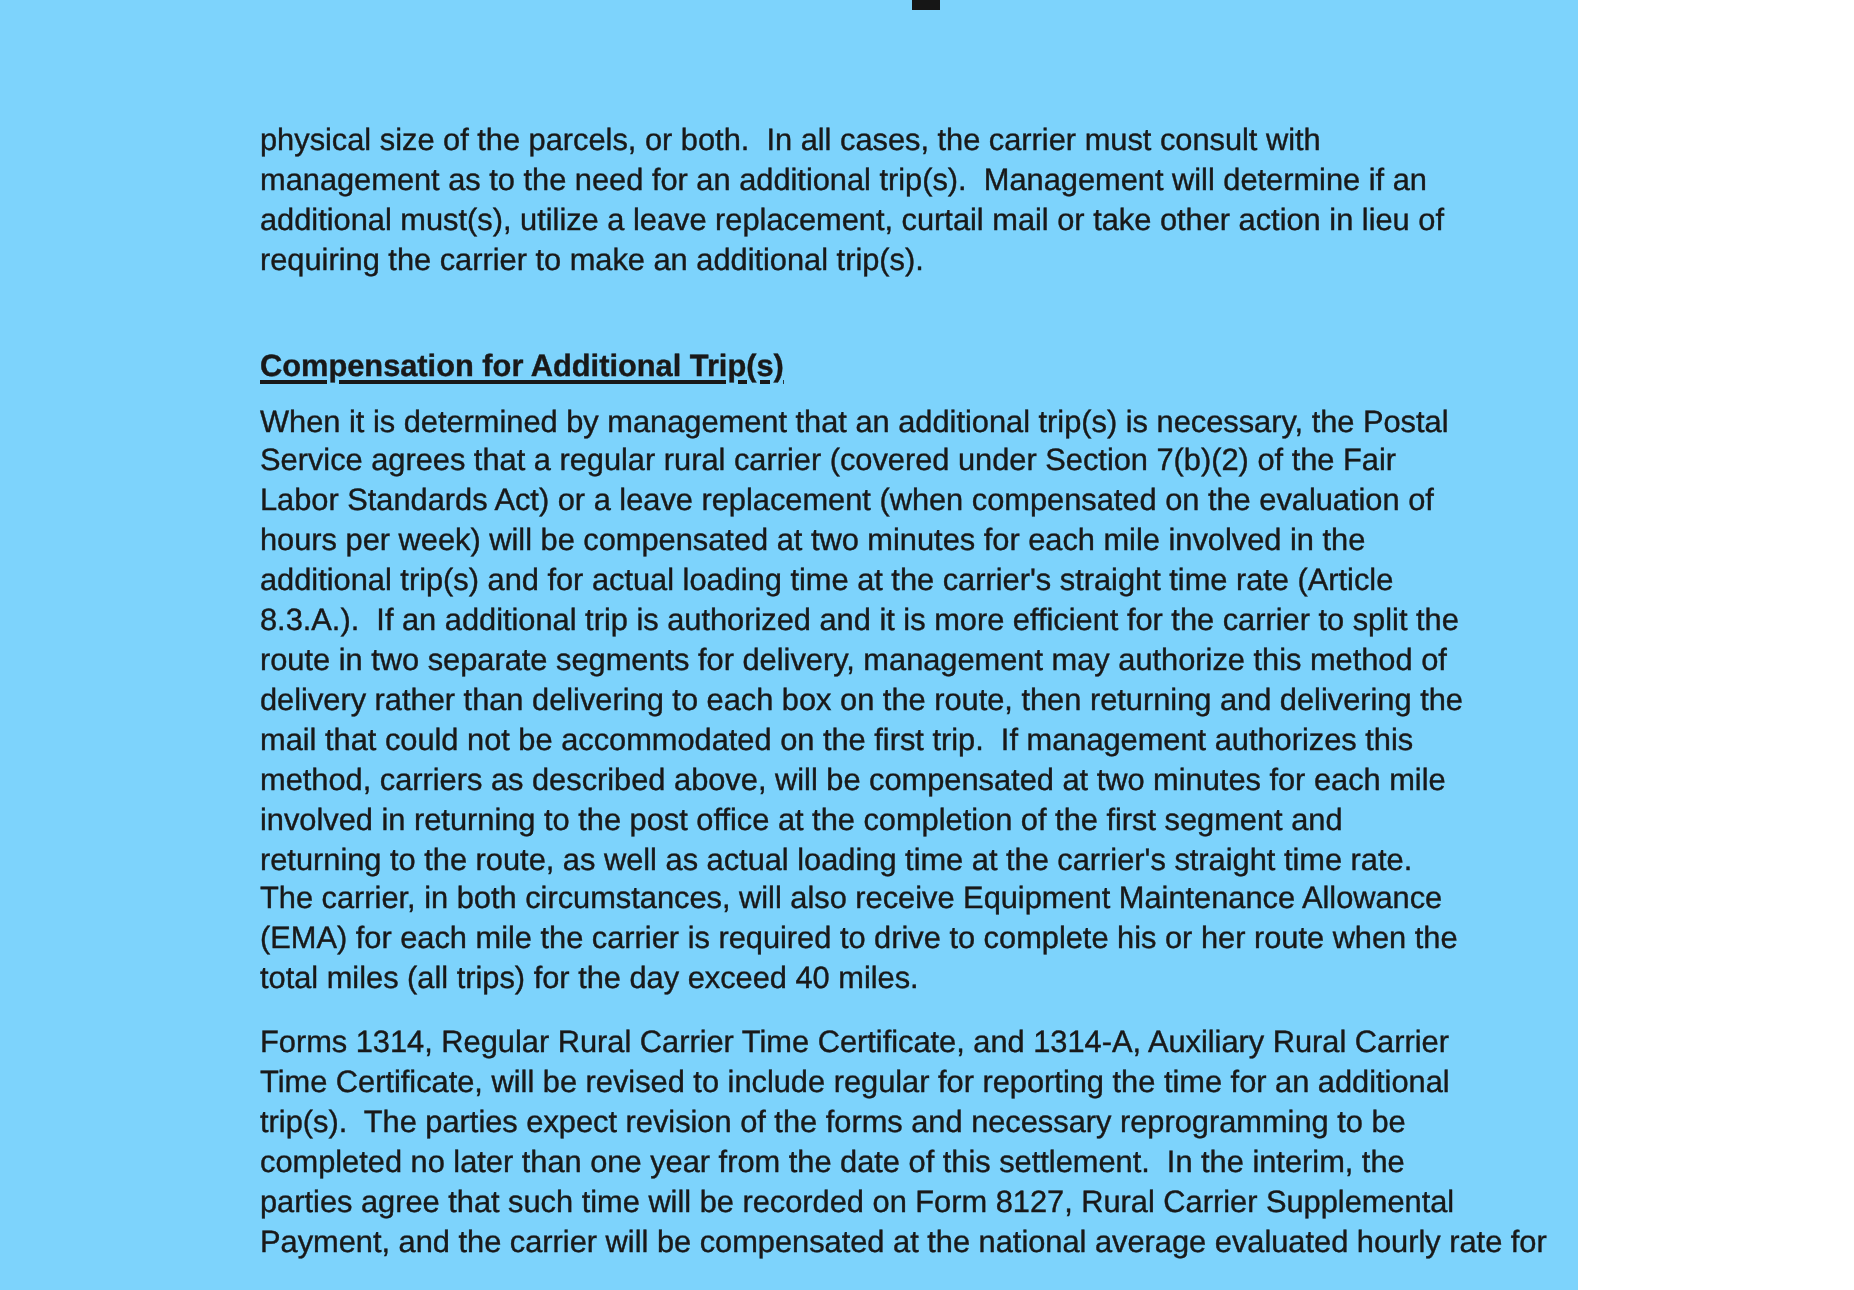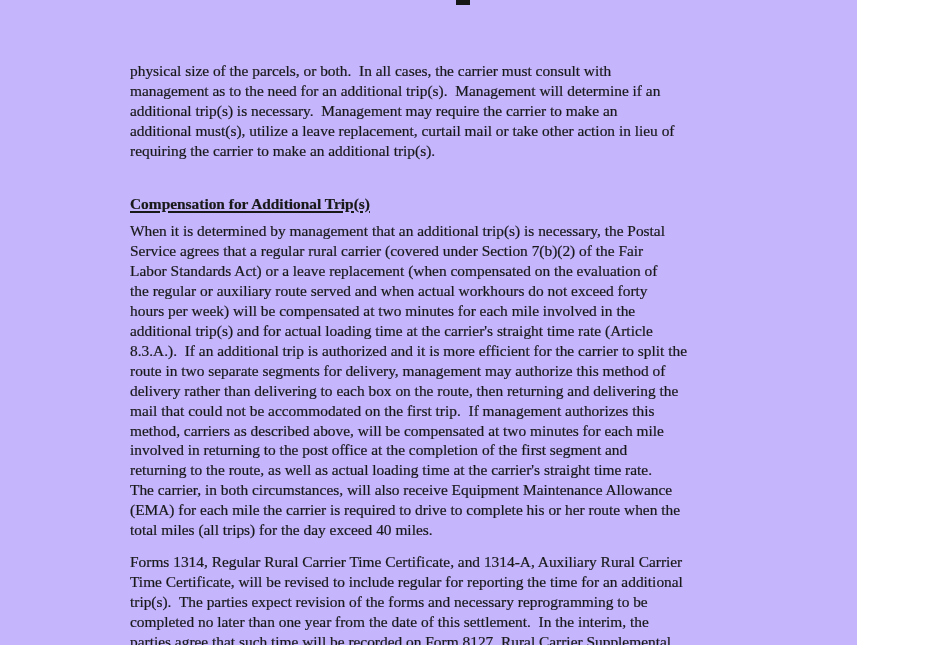--- a/index.html
+++ b/index.html
@@ -2,25 +2,25 @@
 <html><head>
 <meta charset="utf-8">
 <style>
   html, body {
     margin: 0;
     padding: 0;
     background: #ffffff;
   }
   .page {
     position: relative;
-    width: 857px;
+    width: 789px;
     height: 645px;
-    background: #c4b5fd;
+    background: #7dd3fc;
     overflow: hidden;
-    font-family: Liberation Serif, serif;
+    font-family: Liberation Sans, sans-serif;
   }
   .top-mark {
     position: absolute;
     left: 456px;
     top: 0px;
     width: 14px;
     height: 5px;
     background: #161616;
   }
   .doc {
@@ -49,32 +49,30 @@
 </style>
 </head>
 <body>
 
 <div class="page">
   <div class="top-mark"></div>
   <div class="doc">
       <div class="block paragraph">
         <div class="line">physical size of the parcels, or both.  In all cases, the carrier must consult with</div>
         <div class="line">management as to the need for an additional trip(s).  Management will determine if an</div>
-        <div class="line">additional trip(s) is necessary.  Management may require the carrier to make an</div>
         <div class="line">additional must(s), utilize a leave replacement, curtail mail or take other action in lieu of</div>
         <div class="line">requiring the carrier to make an additional trip(s).</div>
       </div>
       <div class="block heading">
         <div class="line">Compensation for Additional Trip(s)</div>
       </div>
       <div class="block paragraph">
         <div class="line">When it is determined by management that an additional trip(s) is necessary, the Postal</div>
         <div class="line">Service agrees that a regular rural carrier (covered under Section 7(b)(2) of the Fair</div>
         <div class="line">Labor Standards Act) or a leave replacement (when compensated on the evaluation of</div>
-        <div class="line">the regular or auxiliary route served and when actual workhours do not exceed forty</div>
         <div class="line">hours per week) will be compensated at two minutes for each mile involved in the</div>
         <div class="line">additional trip(s) and for actual loading time at the carrier's straight time rate (Article</div>
         <div class="line">8.3.A.).  If an additional trip is authorized and it is more efficient for the carrier to split the</div>
         <div class="line">route in two separate segments for delivery, management may authorize this method of</div>
         <div class="line">delivery rather than delivering to each box on the route, then returning and delivering the</div>
         <div class="line">mail that could not be accommodated on the first trip.  If management authorizes this</div>
         <div class="line">method, carriers as described above, will be compensated at two minutes for each mile</div>
         <div class="line">involved in returning to the post office at the completion of the first segment and</div>
         <div class="line">returning to the route, as well as actual loading time at the carrier's straight time rate.</div>
         <div class="line">The carrier, in both circumstances, will also receive Equipment Maintenance Allowance</div>

